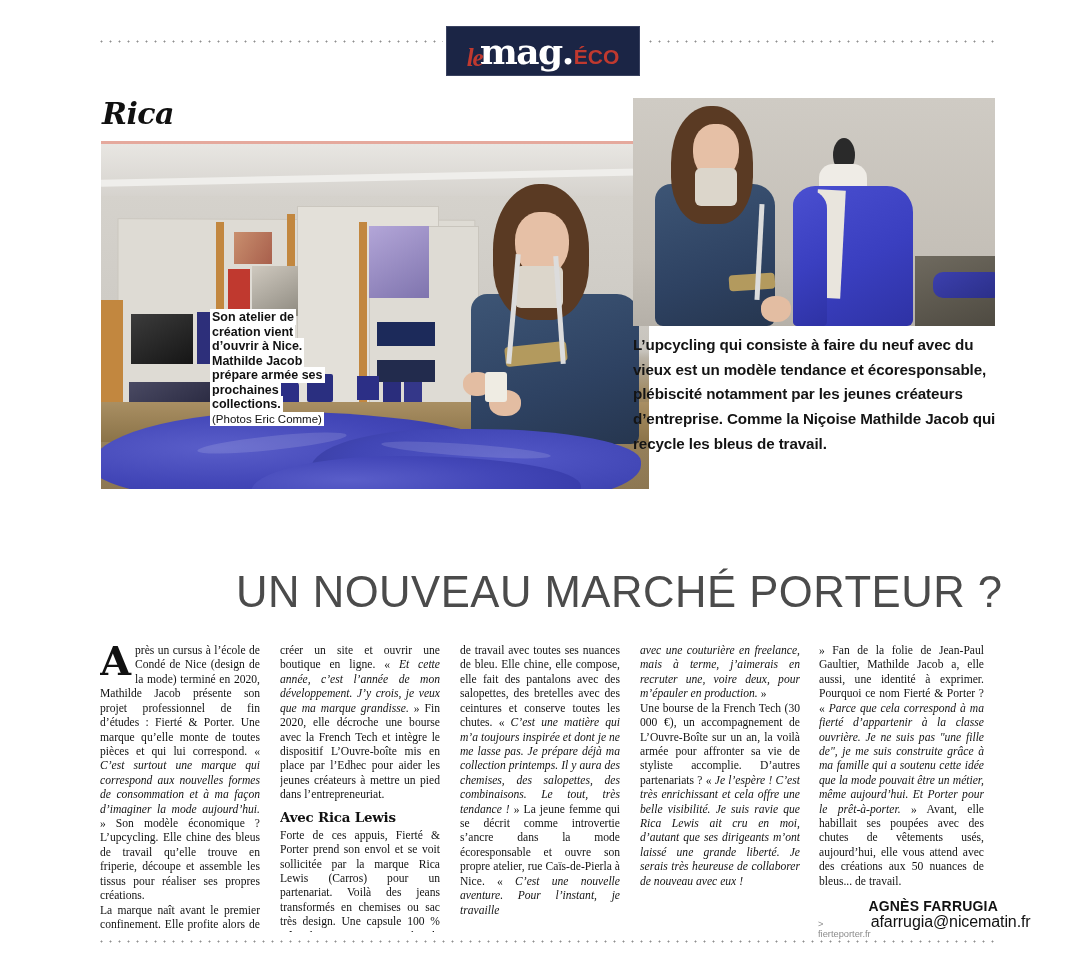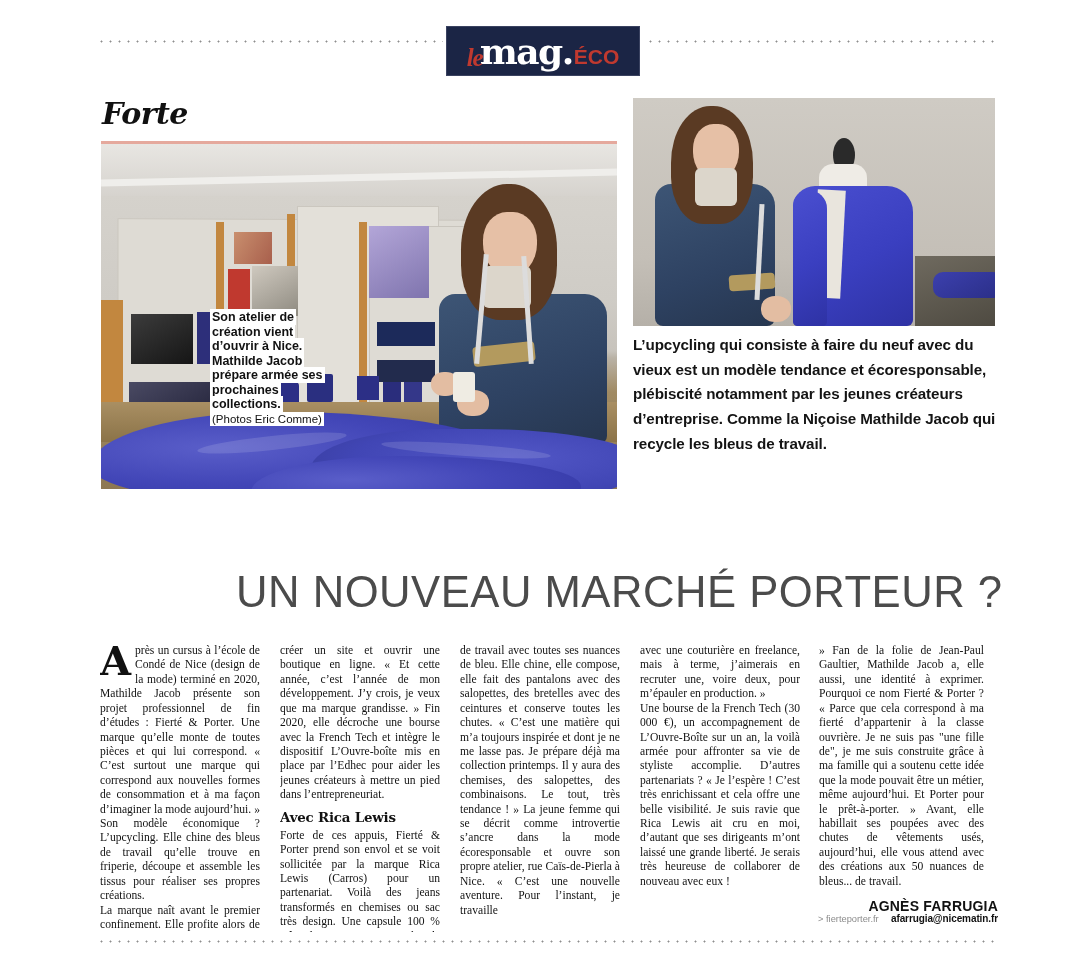--- a/index.html
+++ b/index.html
@@ -45,21 +45,21 @@
 
   
   .kicker{
     position:absolute;left:102px;top:96px;
     font-family:"DejaVu Serif", serif;font-style:italic;font-weight:bold;
     font-size:30px;color:#111111;letter-spacing:-0.5px;
   }
 
   
   .photo{position:absolute;overflow:hidden;background:#c9c7c2;}
-  .photo-main{left:101px;top:141px;width:516px;height:345px;border-top:3px solid #e5a99d;}
+  .photo-main{left:101px;top:141px;width:516px;height:345px;border-top:3px solid #e5a99d;padding-left:32px;}
   .photo-side{left:633px;top:98px;width:362px;height:228px;}
 
   
   .wall{position:absolute;left:0;top:0;width:100%;height:100%;
         background:linear-gradient(180deg,#d8d5cf 0%,#cfccc6 45%,#c7c3bc 60%,#b9b2a6 62%,#a08a63 72%,#8d7752 100%);}
   .ceiling{position:absolute;left:0;top:0;width:100%;height:52px;
         background:linear-gradient(180deg,#e8e6e2,#d6d3ce);}
   .ceiling-beam{position:absolute;left:0;top:30px;width:100%;height:7px;background:#efeeeb;transform:rotate(-1.2deg);}
   .board{
     position:absolute;left:18px;top:75px;width:356px;height:190px;
@@ -161,21 +161,21 @@
     -webkit-hyphens:auto;hyphens:auto;
   }
   .c1{left:0;}
   .c2{left:180px;}
   .c3{left:360px;}
   .c4{left:540px;}
   .c5{left:719px;width:165px;}
 
   .col p{margin:0;}
   .col p + p{text-indent:0;}
-  .it{}
+  .it{font-style:italic;}
   .sub{
     font-family:"DejaVu Serif", serif;font-weight:bold;
     font-size:13.4px;line-height:1.13;color:#111111;
     margin:7px 0 4px 0;text-align:left;letter-spacing:-0.2px;
   }
   .dropcap{
     float:left;font-family:"DejaVu Serif", serif;font-weight:bold;
     font-size:40px;line-height:0.82;margin:1px 4px 0 0;color:#111111;
   }
 
@@ -191,39 +191,39 @@
     position:absolute;left:835px;top:898px;width:163px;text-align:right;
     font-family:"Liberation Sans", sans-serif;font-weight:bold;
     font-size:14px;color:#111111;letter-spacing:0.2px;
   }
   .contact{
     position:absolute;left:818px;top:913px;width:180px;
     display:flex;justify-content:space-between;align-items:baseline;
     font-family:"Liberation Sans", sans-serif;
   }
   .site{font-size:9.3px;color:#8c8c8c;}
-  .mail{font-size:10px;font-weight:bold;color:#111111;letter-spacing:-0.1px;}
+  .mail{font-size:16px;font-weight:normal;color:#111111;letter-spacing:-0.1px;}
 </style>
 </head>
 <body>
 
 <div class="page">
 
   <div class="dotrule top"></div>
   <div class="dotrule bottom"></div>
 
   <div class="masthead">
     <div class="mast-inner">
       <span class="mast-le">le</span>
       <span class="mast-mag">mag.</span>
       <span class="mast-eco">ÉCO</span>
     </div>
   </div>
 
-  <div class="kicker">Forte</div>
+  <div class="kicker">Rica</div>
 
   <div class="photo photo-main">
     <div class="wall"></div>
     <div class="ceiling"></div>
     <div class="ceiling-beam"></div>
 
     <div class="board"></div>
     <div class="board2"></div>
     <div class="board3"></div>
 

